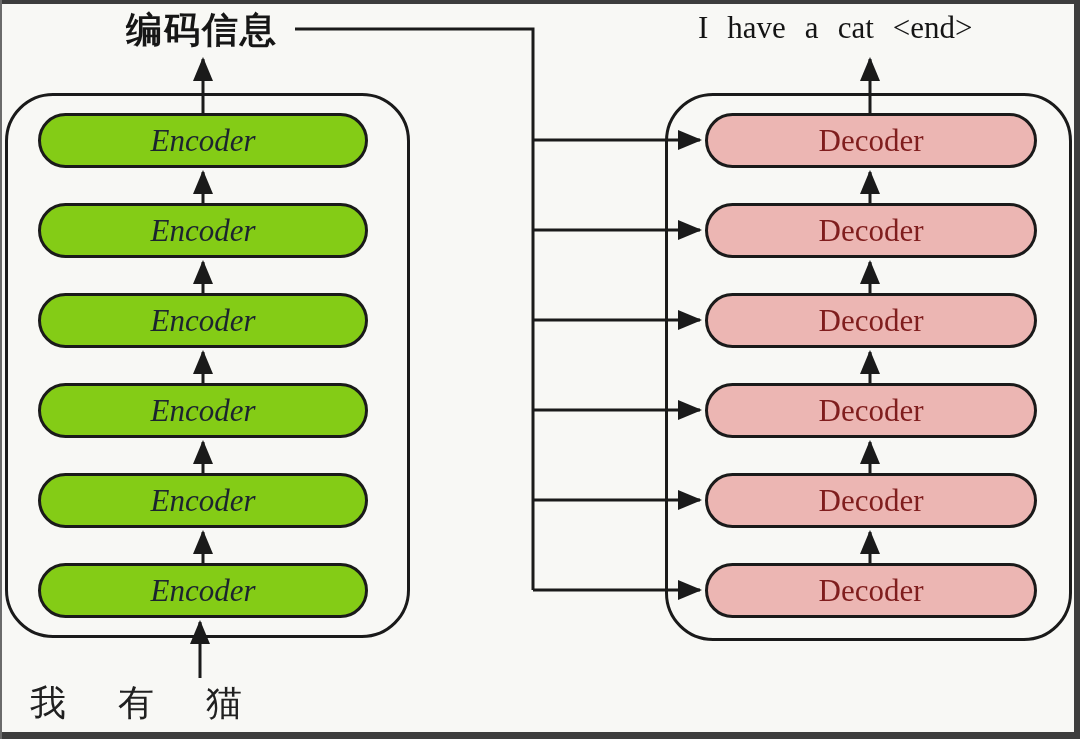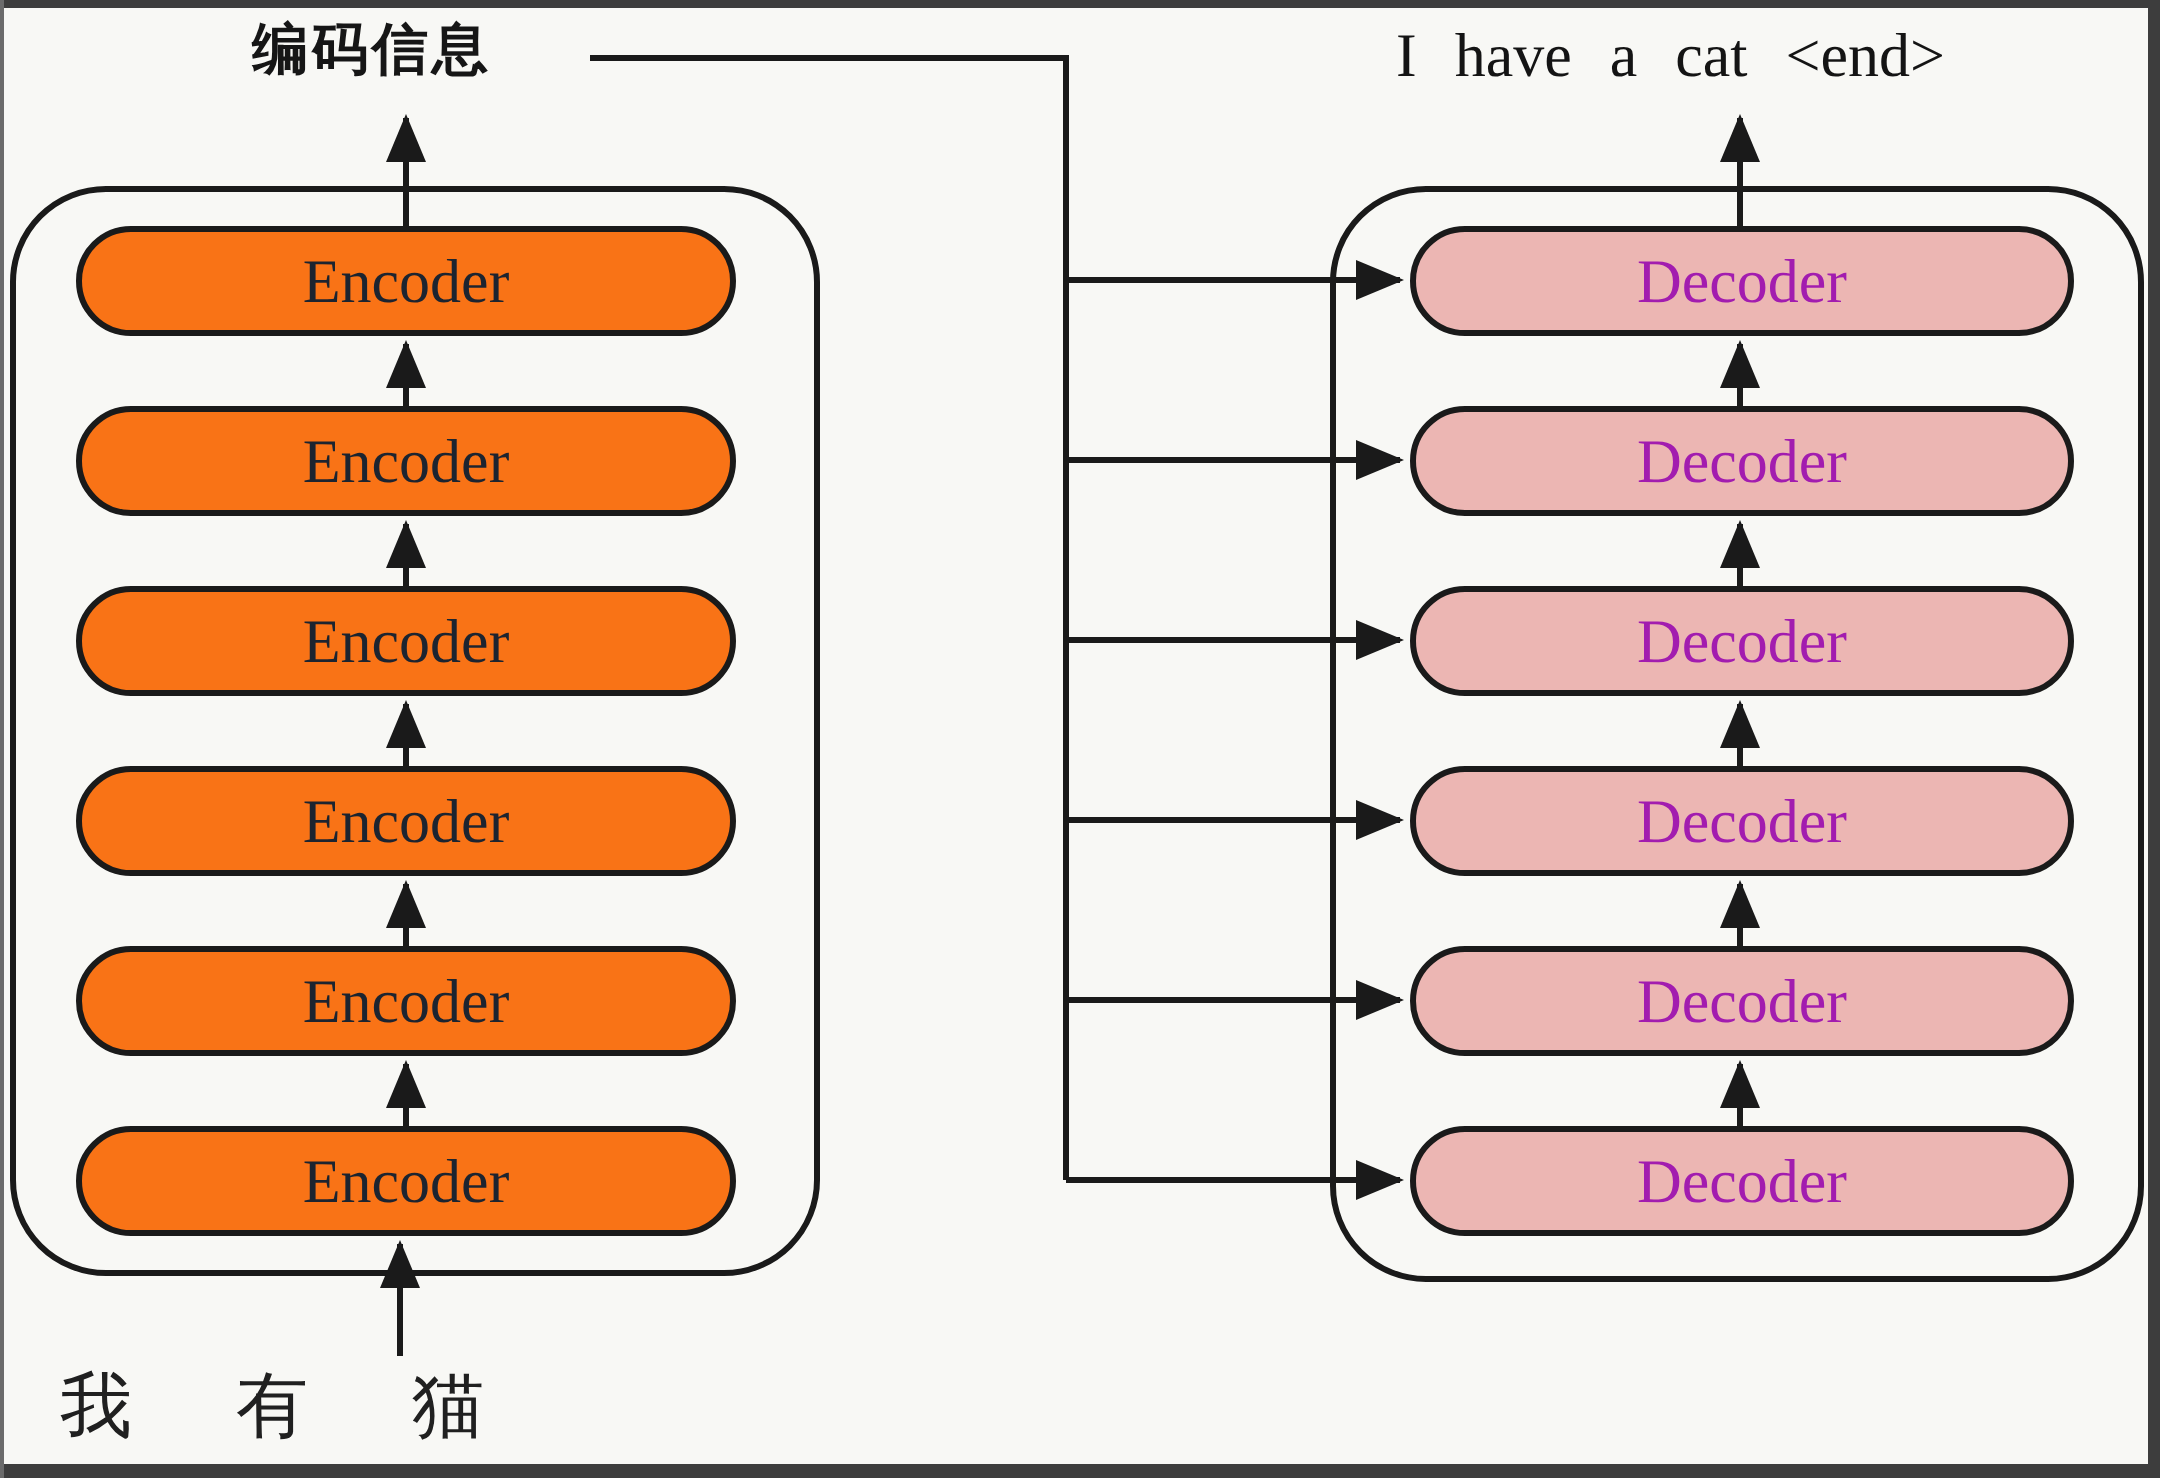--- a/index.html
+++ b/index.html
@@ -33,30 +33,30 @@
   .pill{
     position:absolute;
     height:55px;
     border:3px solid #1a1a1a;
     border-radius:29px;
     box-sizing:border-box;
     display:flex;align-items:center;justify-content:center;
     font-size:31px;
     z-index:3;
   }
-  .enc{left:38px;width:330px;background:#f97316;color:#1c2430;}
-  .dec{left:705px;width:332px;background:#ecb6b3;color:#a21caf;}
+  .enc{left:38px;width:330px;background:#84cc16;color:#1c2430;font-style:italic;}
+  .dec{left:705px;width:332px;background:#ecb6b3;color:#7f1d1d;}
   .row0{top:113px;} .row1{top:203px;} .row2{top:293px;}
   .row3{top:383px;} .row4{top:473px;} .row5{top:563px;}
 
   
   #encoded-info{
     position:absolute;left:126px;top:6px;
     font-family:"Liberation Sans", sans-serif;
-    font-size:28px;font-weight:600;color:#161616;
+    font-size:36px;font-weight:600;color:#161616;
     letter-spacing:2px;z-index:4;
   }
   #output-sentence{
     position:absolute;left:698px;top:10px;
     display:flex;gap:19px;
     font-size:31px;color:#141414;z-index:4;
   }
   #input-sentence{
     position:absolute;left:30px;top:679px;
     display:flex;gap:52px;

